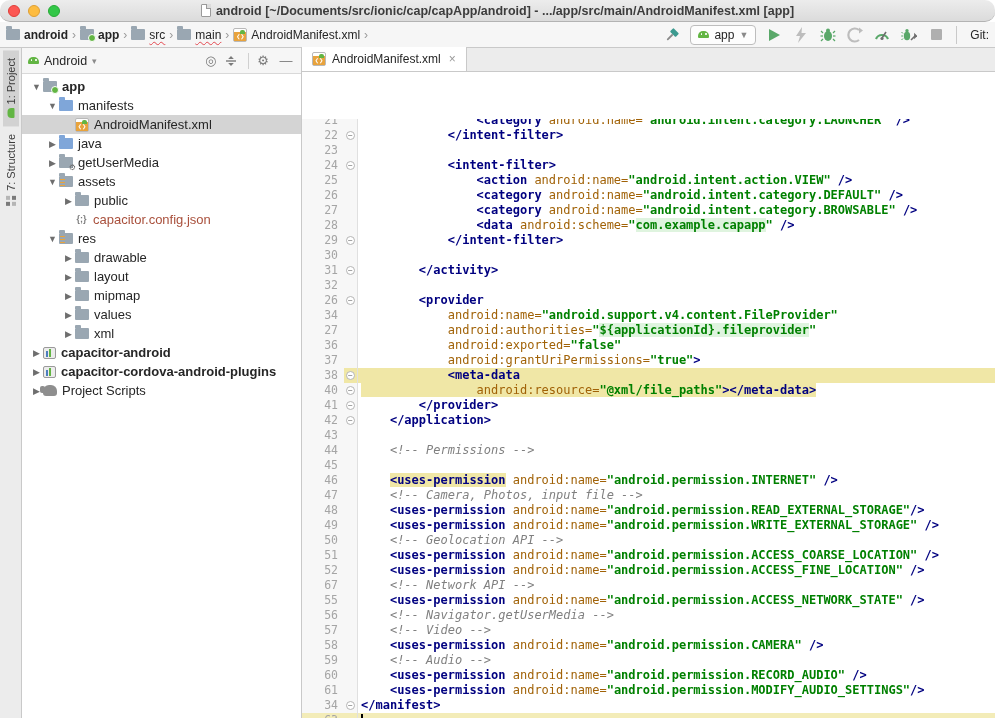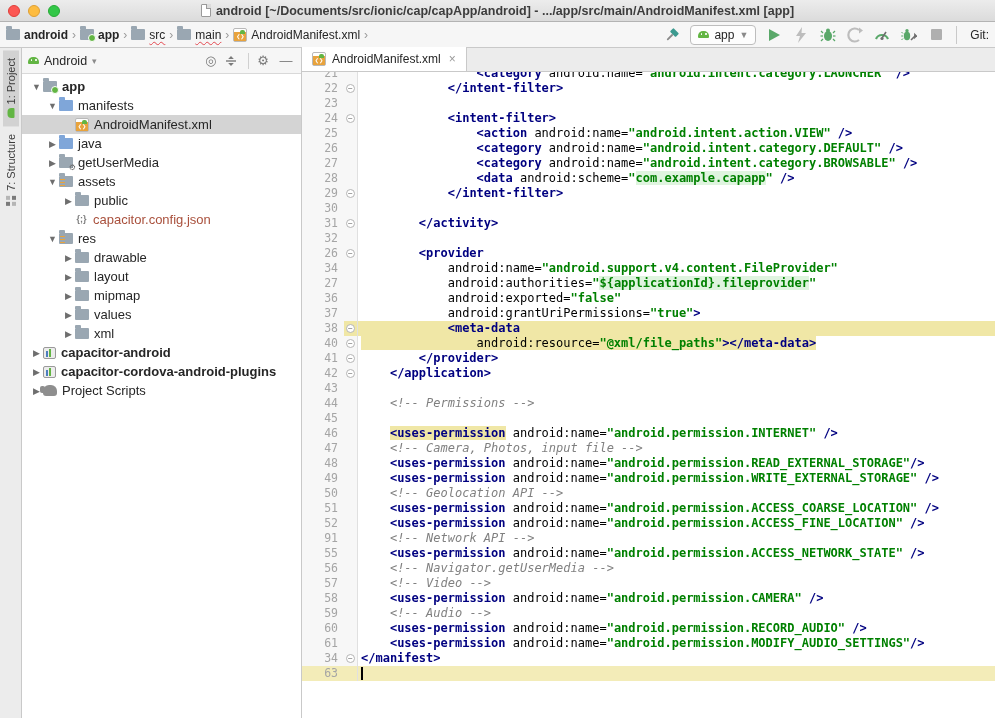--- a/index.html
+++ b/index.html
@@ -1,20 +1,20 @@
 <!DOCTYPE html>
 <html><head>
 <meta charset="utf-8">
 <style>
   * { margin:0; padding:0; box-sizing:border-box; }
   html,body { width:995px; height:718px; overflow:hidden; font-family:"Liberation Sans", sans-serif; background:#fff; }
 
   
   .titlebar { height:22px; background:linear-gradient(#ECECEC,#DBDBDB); border-bottom:1px solid #B3B3B3;
-    display:flex; align-items:center; position:relative; }
+    display:flex; align-items:center; position:relative;border-radius:10px; }
   .traffic { display:flex; gap:8px; margin-left:8px; }
   .tl { width:12px; height:12px; border-radius:50%; }
   .tl.red{ background:#FC5753; border:1px solid #DF3E39;}
   .tl.yellow{ background:#FDBC40; border:1px solid #DE9F34;}
   .tl.green{ background:#33C748; border:1px solid #27AA35;}
   .title-center { position:absolute; left:0; right:0; text-align:center; font-size:12.5px; font-weight:bold; color:#3C3C3C;
     display:flex; justify-content:center; align-items:center; gap:5px; pointer-events:none;}
   .doc-icon { width:10px; height:13px; background:#fff; border:1px solid #9a9a9a; border-radius:1px; position:relative; display:inline-block;}
   .doc-icon:before{ content:""; position:absolute; right:-1px; top:-1px; width:4px; height:4px; background:#DBDBDB; border-left:1px solid #9a9a9a; border-bottom:1px solid #9a9a9a;}
 
@@ -82,32 +82,32 @@
   .json-ico { width:13px; height:13px; color:#7b7b7b; font-size:9px; font-weight:bold; text-align:center; line-height:13px;}
   .gradle-ico { width:14px; height:11px; background:#8E8E8E; border-radius:6px 6px 3px 3px; position:relative;}
   .gradle-ico:before{ content:""; position:absolute; left:-3px; top:1px; width:5px; height:7px; background:#8E8E8E; border-radius:2px;}
 
   
   .editor { flex:1; display:flex; flex-direction:column; min-width:0; background:#fff;}
   .tabbar { height:24px; background:#ECECEC; border-bottom:1px solid #C9C9C9; display:flex; align-items:flex-end;}
   .etab { height:24px; background:#FFFFFF; border-right:1px solid #C9C9C9; display:flex; align-items:center; gap:6px;
      padding:0 10px; font-size:12px; color:#262626;}
   .etab .close { color:#9a9a9a; font-size:12px; margin-left:2px;}
-  .code-area { flex:1; overflow:hidden; display:flex; flex-direction:column; font-family:"DejaVu Sans Mono", monospace; font-size:12px;}
+  .code-area { flex:1; overflow:hidden; display:flex; flex-direction:column; font-family:"DejaVu Sans Mono", monospace; font-size:12px;margin-top:47px;}
   .code-scroll { margin-top:-6px; }
   .cline { height:15px; display:flex; align-items:center; white-space:pre; }
   .gut { width:42px; text-align:right; color:#A5A5A5; flex:none; padding-right:6px; background:#F7F7F7; height:15px; line-height:15px; font-size:11.5px;}
   .foldcol { width:14px; flex:none; height:15px; background:#F7F7F7; border-right:1px solid #E0E0E0; position:relative;}
   .foldmark { position:absolute; left:2px; top:2.5px; width:9px; height:9px; border:1px solid #B5B5B5; border-radius:50%;
      background:#fff; color:#7b7b7b; font-size:8px; line-height:7px; text-align:center;}
   .ctext { flex:1; height:15px; line-height:15px; padding-left:3px;}
   .cline.sel .foldcol, .cline.sel .ctext { background:#F0E7A6; }
   .cline.caretline .gut, .cline.caretline .foldcol, .cline.caretline .ctext { background:#F3ECB8; }
   .tok-t { color:#000080; font-weight:bold; }
-  .tok-a { color:#000000; }
+  .tok-a { color:#a16207; }
   .tok-v { color:#008000; font-weight:bold; }
   .tok-c { color:#808080; font-style:italic; }
   .tok-p { color:#000; }
   .bg-g { background:#DFF4DF; }
   .bg-y { background:#F0E7A6; }
   .tb-wrap { background:#F0E7A6; }
   .caret { display:inline-block; width:1.5px; height:13px; background:#000; vertical-align:middle; }
 
   svg.icon { display:block; }
 </style>
@@ -412,21 +412,21 @@
           <div class="cline"><span class="gut">43</span><span class="foldcol"></span><span class="ctext"></span></div>
           <div class="cline"><span class="gut">44</span><span class="foldcol"></span><span class="ctext"><span class="tok-p">    </span><span class="tok-c">&lt;!-- Permissions --&gt;</span></span></div>
           <div class="cline"><span class="gut">45</span><span class="foldcol"></span><span class="ctext"></span></div>
           <div class="cline"><span class="gut">46</span><span class="foldcol"></span><span class="ctext"><span class="tok-p">    </span><span class="tok-t bg-y">&lt;uses-permission</span><span class="tok-a"> android:name=</span><span class="tok-v">"android.permission.INTERNET"</span><span class="tok-t"> /&gt;</span></span></div>
           <div class="cline"><span class="gut">47</span><span class="foldcol"></span><span class="ctext"><span class="tok-p">    </span><span class="tok-c">&lt;!-- Camera, Photos, input file --&gt;</span></span></div>
           <div class="cline"><span class="gut">48</span><span class="foldcol"></span><span class="ctext"><span class="tok-p">    </span><span class="tok-t">&lt;uses-permission</span><span class="tok-a"> android:name=</span><span class="tok-v">"android.permission.READ_EXTERNAL_STORAGE"</span><span class="tok-t">/&gt;</span></span></div>
           <div class="cline"><span class="gut">49</span><span class="foldcol"></span><span class="ctext"><span class="tok-p">    </span><span class="tok-t">&lt;uses-permission</span><span class="tok-a"> android:name=</span><span class="tok-v">"android.permission.WRITE_EXTERNAL_STORAGE"</span><span class="tok-t"> /&gt;</span></span></div>
           <div class="cline"><span class="gut">50</span><span class="foldcol"></span><span class="ctext"><span class="tok-p">    </span><span class="tok-c">&lt;!-- Geolocation API --&gt;</span></span></div>
           <div class="cline"><span class="gut">51</span><span class="foldcol"></span><span class="ctext"><span class="tok-p">    </span><span class="tok-t">&lt;uses-permission</span><span class="tok-a"> android:name=</span><span class="tok-v">"android.permission.ACCESS_COARSE_LOCATION"</span><span class="tok-t"> /&gt;</span></span></div>
           <div class="cline"><span class="gut">52</span><span class="foldcol"></span><span class="ctext"><span class="tok-p">    </span><span class="tok-t">&lt;uses-permission</span><span class="tok-a"> android:name=</span><span class="tok-v">"android.permission.ACCESS_FINE_LOCATION"</span><span class="tok-t"> /&gt;</span></span></div>
-          <div class="cline"><span class="gut">91</span><span class="foldcol"></span><span class="ctext"><span class="tok-p">    </span><span class="tok-c">&lt;!-- Network API --&gt;</span></span></div>
+          <div class="cline"><span class="gut">67</span><span class="foldcol"></span><span class="ctext"><span class="tok-p">    </span><span class="tok-c">&lt;!-- Network API --&gt;</span></span></div>
           <div class="cline"><span class="gut">55</span><span class="foldcol"></span><span class="ctext"><span class="tok-p">    </span><span class="tok-t">&lt;uses-permission</span><span class="tok-a"> android:name=</span><span class="tok-v">"android.permission.ACCESS_NETWORK_STATE"</span><span class="tok-t"> /&gt;</span></span></div>
           <div class="cline"><span class="gut">56</span><span class="foldcol"></span><span class="ctext"><span class="tok-p">    </span><span class="tok-c">&lt;!-- Navigator.getUserMedia --&gt;</span></span></div>
           <div class="cline"><span class="gut">57</span><span class="foldcol"></span><span class="ctext"><span class="tok-p">    </span><span class="tok-c">&lt;!-- Video --&gt;</span></span></div>
           <div class="cline"><span class="gut">58</span><span class="foldcol"></span><span class="ctext"><span class="tok-p">    </span><span class="tok-t">&lt;uses-permission</span><span class="tok-a"> android:name=</span><span class="tok-v">"android.permission.CAMERA"</span><span class="tok-t"> /&gt;</span></span></div>
           <div class="cline"><span class="gut">59</span><span class="foldcol"></span><span class="ctext"><span class="tok-p">    </span><span class="tok-c">&lt;!-- Audio --&gt;</span></span></div>
           <div class="cline"><span class="gut">60</span><span class="foldcol"></span><span class="ctext"><span class="tok-p">    </span><span class="tok-t">&lt;uses-permission</span><span class="tok-a"> android:name=</span><span class="tok-v">"android.permission.RECORD_AUDIO"</span><span class="tok-t"> /&gt;</span></span></div>
           <div class="cline"><span class="gut">61</span><span class="foldcol"></span><span class="ctext"><span class="tok-p">    </span><span class="tok-t">&lt;uses-permission</span><span class="tok-a"> android:name=</span><span class="tok-v">"android.permission.MODIFY_AUDIO_SETTINGS"</span><span class="tok-t">/&gt;</span></span></div>
           <div class="cline"><span class="gut">34</span><span class="foldcol"><span class="foldmark">−</span></span><span class="ctext"><span class="tok-t">&lt;/manifest&gt;</span></span></div>
           <div class="cline caretline"><span class="gut">63</span><span class="foldcol"></span><span class="ctext"><span class="caret"></span></span></div>
         </div>

